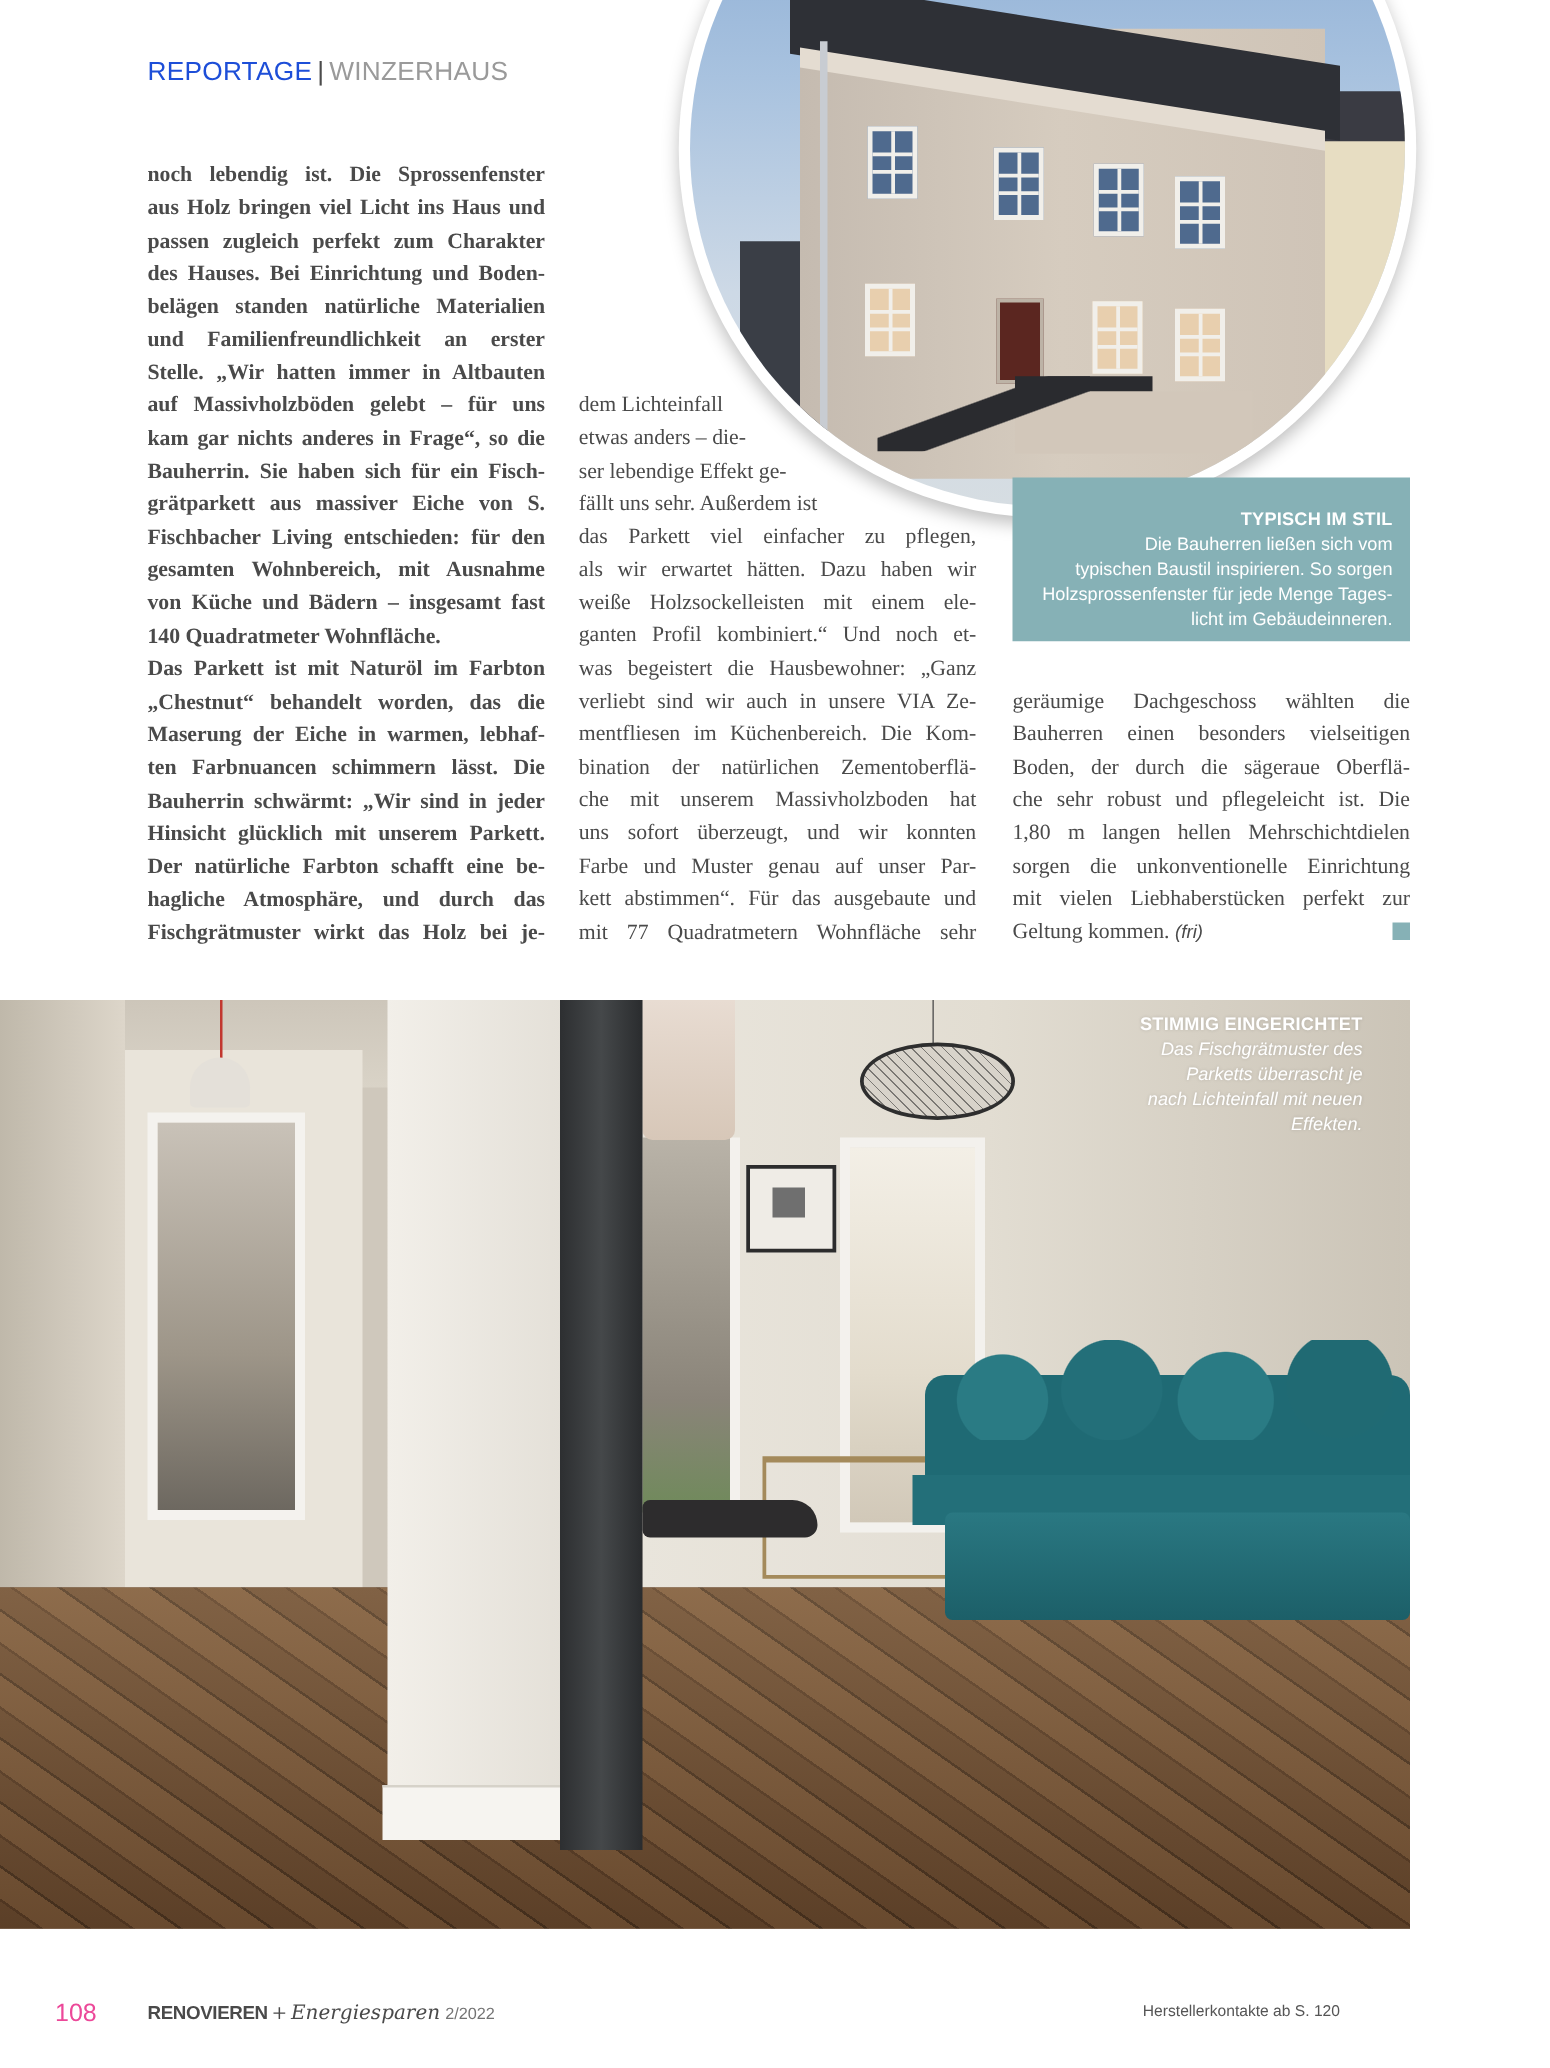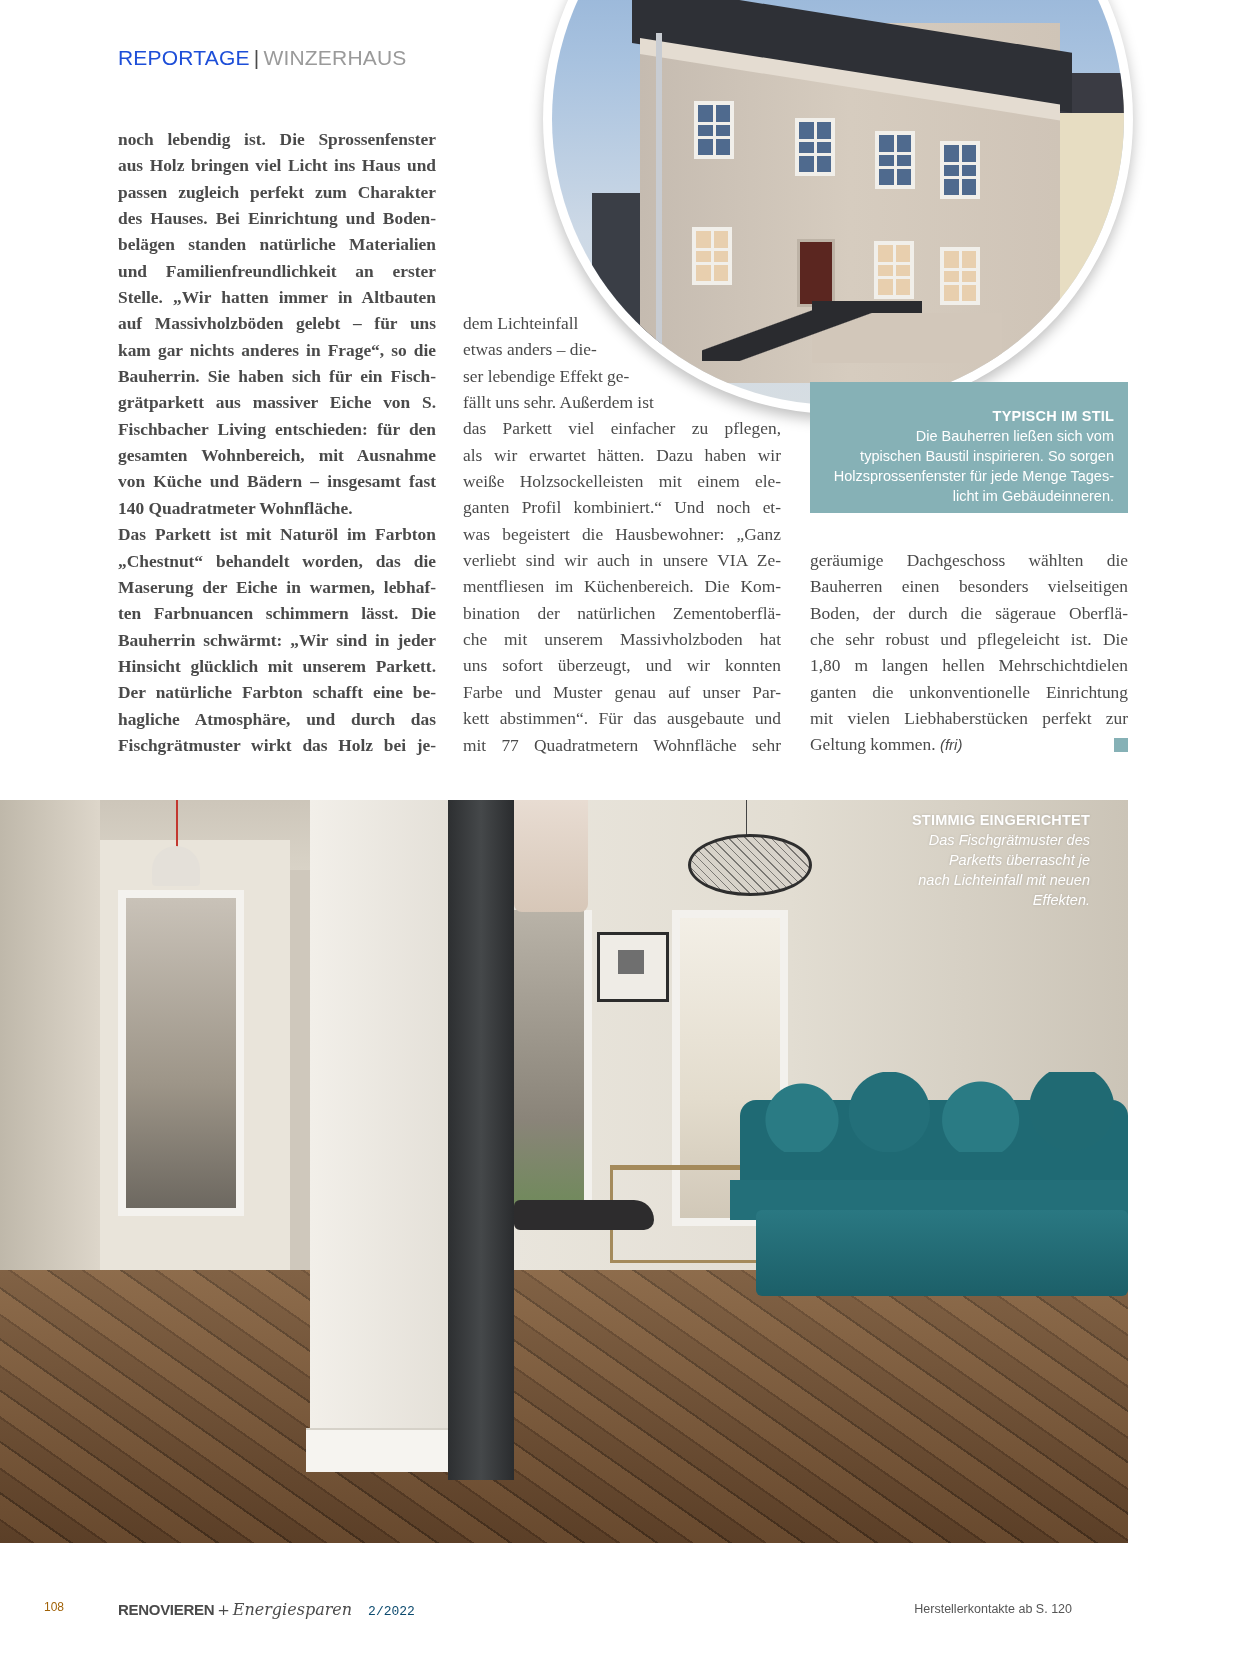--- a/index.html
+++ b/index.html
@@ -94,26 +94,26 @@
   .ph-floor-shade { left: 0; top: 470px; width: 1128px; height: 273px; background: linear-gradient(180deg,rgba(255,235,200,0.15),rgba(0,0,0,0.15)); }
   .photo-caption {
     position: absolute; right: 38px; top: 10px; text-align: right; color: #ffffff;
     font-family: "Liberation Sans", sans-serif; font-size: 14.5px; line-height: 20px;
     text-shadow: 0 0 3px rgba(0,0,0,0.15);
   }
   .photo-caption .cap-title { font-weight: bold; letter-spacing: 0.2px; }
   .photo-caption .cap-line { display: block; white-space: nowrap; font-style: italic; }
 
   
-  .footer-page { left: 44px; top: 1600px; font-family: "Liberation Sans", sans-serif; font-size: 12px; color: #a16207; }
+  .footer-page { left: 44px; top: 1600px; font-family: "Liberation Sans", sans-serif; font-size: 20px; color: #ec4899; }
   .footer-mag { left: 118px; top: 1600px; font-family: "Liberation Sans", sans-serif; font-size: 15px; color: #4a4a4a; white-space: nowrap; }
   .footer-mag .brand { font-weight: bold; letter-spacing: -0.3px; }
   .footer-mag .plus { font-family: "DejaVu Serif", serif; font-style: italic; margin: 0 3px; }
   .footer-mag .brand2 { font-family: "DejaVu Serif", serif; font-style: italic; font-size: 16px; }
-  .footer-mag .issue { font-size: 13px; margin-left: 16px; color: #0c4a6e; font-family: Liberation Mono, monospace; }
+  .footer-mag .issue { font-size: 13px; margin-left: 4px; color: #737373; }
   .footer-right { left: 911px; top: 1602px; width: 161px; text-align: right; font-family: "Liberation Sans", sans-serif; font-size: 12.5px; color: #555; white-space: nowrap; }
 </style>
 </head>
 <body>
 
 <div class="abs header">
   <span class="sec">REPORTAGE</span><span class="sep">|</span><span class="sub">WINZERHAUS</span>
 </div>
 
 <div class="abs col col-left">
@@ -162,21 +162,21 @@
   <span class="ln">kett abstimmen“. Für das ausgebaute und</span>
   <span class="ln">mit 77 Quadratmetern Wohnfläche sehr</span>
 </div>
 
 <div class="abs col col-right">
   <span class="ln">geräumige Dachgeschoss wählten die</span>
   <span class="ln">Bauherren einen besonders vielseitigen</span>
   <span class="ln">Boden, der durch die sägeraue Oberflä-</span>
   <span class="ln">che sehr robust und pflegeleicht ist. Die</span>
   <span class="ln">1,80 m langen hellen Mehrschichtdielen</span>
-  <span class="ln">ganten die unkonventionelle Einrichtung</span>
+  <span class="ln">sorgen die unkonventionelle Einrichtung</span>
   <span class="ln">mit vielen Liebhaberstücken perfekt zur</span>
   <span class="ln last"><span>Geltung kommen.</span> <span class="sig">(fri)</span><span class="endmark"></span></span>
 </div>
 
 <div class="abs circle-wrap">
   <div class="circle">
     <div class="abs house-side"></div>
     <div class="abs neigh"></div>
     <div class="abs neigh-roof"></div>
     <div class="abs house"></div>

